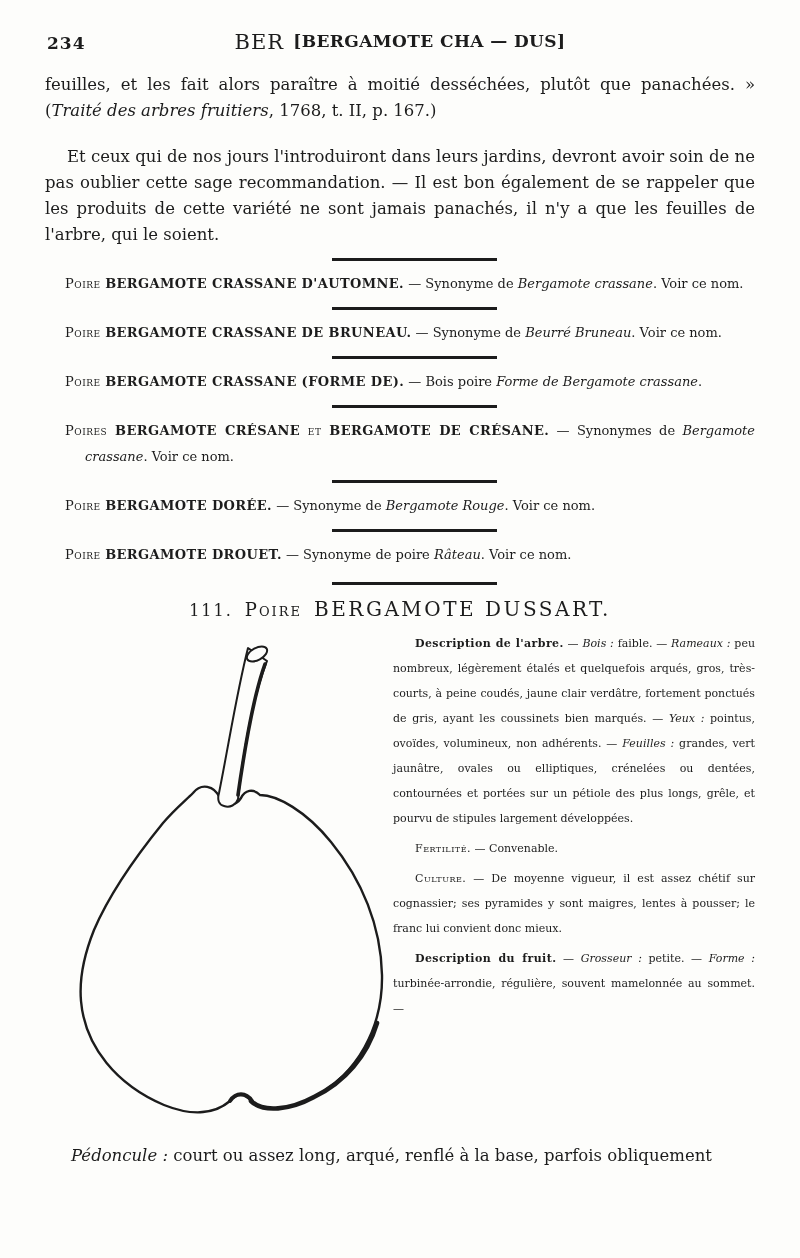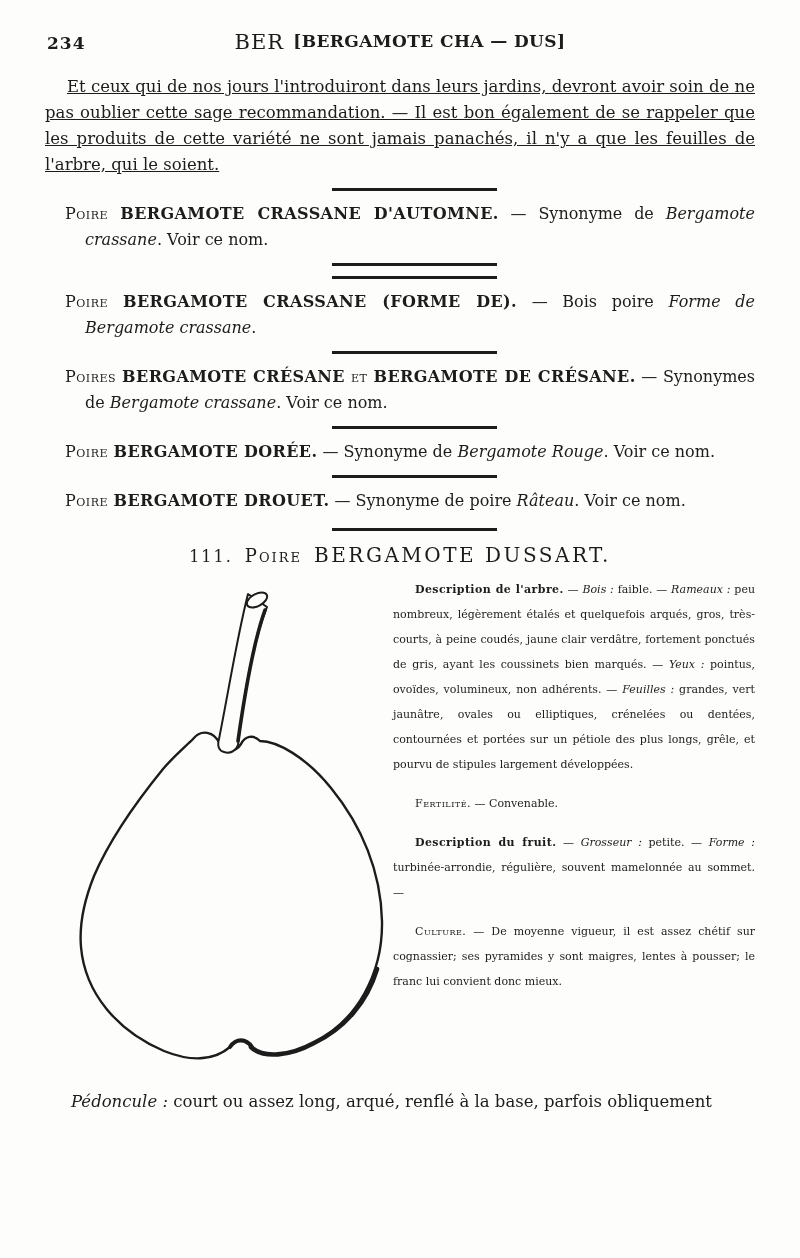--- a/index.html
+++ b/index.html
@@ -17,64 +17,66 @@
     position:relative;overflow:hidden;
     padding:30px 45px 0 45px;
   }
   
   .page-header{position:relative;height:30px;margin-bottom:12px;text-align:center;}
   .pagenum{position:absolute;left:2px;top:3px;font-size:17px;font-weight:bold;letter-spacing:1px;}
   .rt-main{font-size:21px;font-weight:normal;letter-spacing:1px;}
   .rt-bracket{font-size:17px;font-weight:bold;letter-spacing:0.4px;margin-left:4px;vertical-align:2px;}
   
   .body-text{font-size:16.5px;line-height:26px;text-align:justify;margin:0;}
-  .mt6{margin-top:14px;text-decoration:underline;}
+  .mt6{margin-top:20px;}
   .indent{text-indent:22px;}
   .it{font-style:italic;}
   .bd{font-weight:bold;letter-spacing:0.4px;}
   .sc{font-variant:small-caps;letter-spacing:0.5px;}
   
   .rule{width:165px;height:3px;background:var(--ink);margin:10px auto;transform:translateX(14px);}
   .rule-lg{margin:14px auto 12px;}
   
-  .entry{font-size:16px;line-height:26px;margin:0;padding-left:40px;text-indent:-20px;text-align:justify;}
+  .entry{font-size:13px;line-height:26px;margin:0;padding-left:40px;text-indent:-20px;text-align:justify;}
   
   .article-heading{text-align:center;font-weight:normal;margin:8px 0 10px;font-size:19px;white-space:nowrap;}
   .art-number{font-size:16px;letter-spacing:2px;}
   .art-kind{font-variant:small-caps;font-size:18px;letter-spacing:2px;margin:0 6px;}
   .art-name{font-size:20px;letter-spacing:2.5px;}
   
   .columns{display:flex;align-items:flex-start;}
   .pear-figure{flex:0 0 348px;margin:0;padding:2px 4px 0 0;}
   .pear-figure svg{display:block;}
   .right-col{flex:1 1 auto;min-width:0;}
   .right-col .body-text{font-size:11px;line-height:25px;}
-  .right-col .body-text + .body-text{margin-top:14px;}
+  .right-col .body-text + .body-text{margin-top:5px;}
   .footer-line{margin-top:4px;text-indent:26px;}
 </style>
 </head>
 <body>
 
 <div class="page" style="color: rgb(28, 28, 28);">
 
   <header class="page-header">
     <span class="pagenum">234</span>
     <span class="running-title">
       <span class="rt-main">BER</span>
       <span class="rt-bracket">[BERGAMOTE CHA — DUS]</span>
     </span>
   </header>
 
+  <p class="body-text"><span>feuilles, et les fait alors paraître à moitié desséchées, plutôt que panachées. » (</span><span class="it">Traité des arbres fruitiers</span><span>, 1768, t. II, p. 167.)</span></p>
   <p class="body-text indent mt6"><span>Et ceux qui de nos jours l'introduiront dans leurs jardins, devront avoir soin de ne pas oublier cette sage recommandation. — Il est bon également de se rappeler que les produits de cette variété ne sont jamais panachés, il n'y a que les feuilles de l'arbre, qui le soient.</span></p>
 
   <div class="rule"></div>
 
   <section>
     <p class="entry"><span class="sc">Poire </span><span class="bd">BERGAMOTE CRASSANE D'AUTOMNE.</span><span> — Synonyme de </span><span class="it">Bergamote crassane</span><span>. Voir ce nom.</span></p>
     <div class="rule"></div>
+    <p class="entry"><span class="sc">Poire </span><span class="bd">BERGAMOTE CRASSANE DE BRUNEAU.</span><span> — Synonyme de </span><span class="it">Beurré Bruneau</span><span>. Voir ce nom.</span></p>
     <div class="rule"></div>
     <p class="entry"><span class="sc">Poire </span><span class="bd">BERGAMOTE CRASSANE (FORME DE).</span><span> — Bois poire </span><span class="it">Forme de Bergamote crassane</span><span>.</span></p>
     <div class="rule"></div>
     <p class="entry"><span class="sc">Poires </span><span class="bd">BERGAMOTE CRÉSANE</span><span class="sc"> et </span><span class="bd">BERGAMOTE DE CRÉSANE.</span><span> — Synonymes de </span><span class="it">Bergamote crassane</span><span>. Voir ce nom.</span></p>
     <div class="rule"></div>
     <p class="entry"><span class="sc">Poire </span><span class="bd">BERGAMOTE DORÉE.</span><span> — Synonyme de </span><span class="it">Bergamote Rouge</span><span>. Voir ce nom.</span></p>
     <div class="rule"></div>
     <p class="entry"><span class="sc">Poire </span><span class="bd">BERGAMOTE DROUET.</span><span> — Synonyme de poire </span><span class="it">Râteau</span><span>. Voir ce nom.</span></p>
     <div class="rule rule-lg"></div>
   </section>
@@ -117,20 +119,20 @@
 
         <path d="M 218 31 C 206 64, 198 113, 191 162" fill="none" stroke="currentColor" stroke-width="3.6" stroke-linecap="round"></path>
 
         <ellipse cx="210" cy="21" rx="11" ry="6" transform="rotate(-28 210 21)" fill="var(--paper)" stroke="currentColor" stroke-width="2"></ellipse>
       </svg>
     </figure>
 
     <div class="right-col">
       <p class="body-text indent"><span class="bd">Description de l'arbre.</span><span> — </span><span class="it">Bois :</span><span> faible. — </span><span class="it">Rameaux :</span><span> peu nombreux, légèrement étalés et quelquefois arqués, gros, très-courts, à peine coudés, jaune clair verdâtre, fortement ponctués de gris, ayant les coussinets bien marqués. — </span><span class="it">Yeux :</span><span> pointus, ovoïdes, volumineux, non adhérents. — </span><span class="it">Feuilles :</span><span> grandes, vert jaunâtre, ovales ou elliptiques, crénelées ou dentées, contournées et portées sur un pétiole des plus longs, grêle, et pourvu de stipules largement développées.</span></p>
       <p class="body-text indent"><span class="sc">Fertilité.</span><span> — Convenable.</span></p>
+      <p class="body-text indent"><span class="sc">Culture.</span><span> — De moyenne vigueur, il est assez chétif sur cognassier; ses pyramides y sont maigres, lentes à pousser; le franc lui convient donc mieux.</span></p>
       <p class="body-text indent"><span class="bd">Description du fruit.</span><span> — </span><span class="it">Grosseur :</span><span> petite. — </span><span class="it">Forme :</span><span> turbinée-arrondie, régulière, souvent mamelonnée au sommet. —</span></p>
-      <p class="body-text indent"><span class="sc">Culture.</span><span> — De moyenne vigueur, il est assez chétif sur cognassier; ses pyramides y sont maigres, lentes à pousser; le franc lui convient donc mieux.</span></p>
     </div>
   </div>
 
   <p class="body-text footer-line"><span class="it">Pédoncule :</span><span> court ou assez long, arqué, renflé à la base, parfois obliquement</span></p>
 
 </div>
 
 </body></html>

